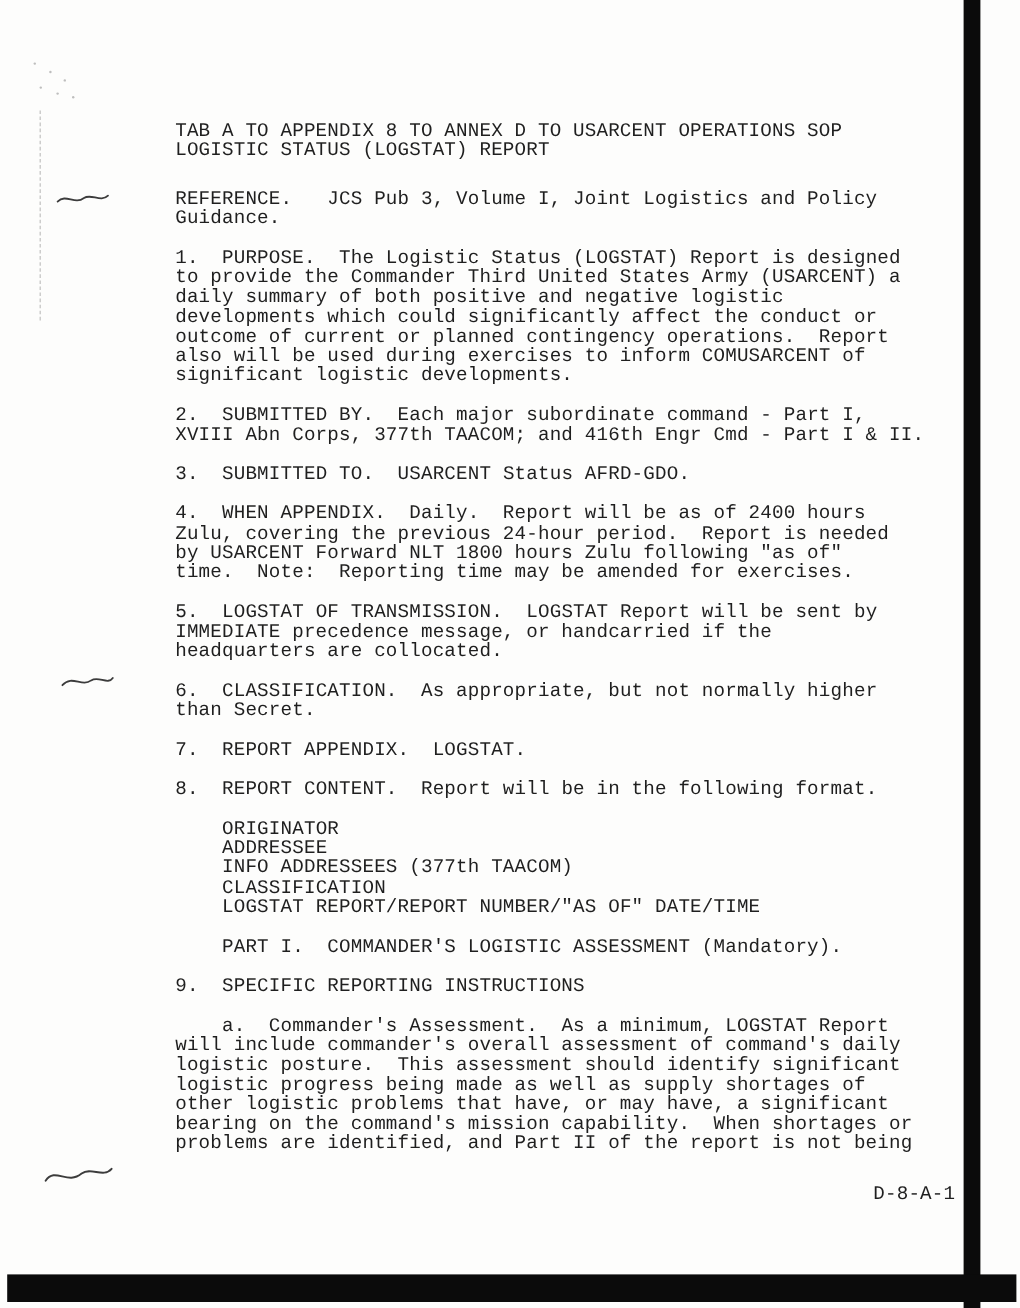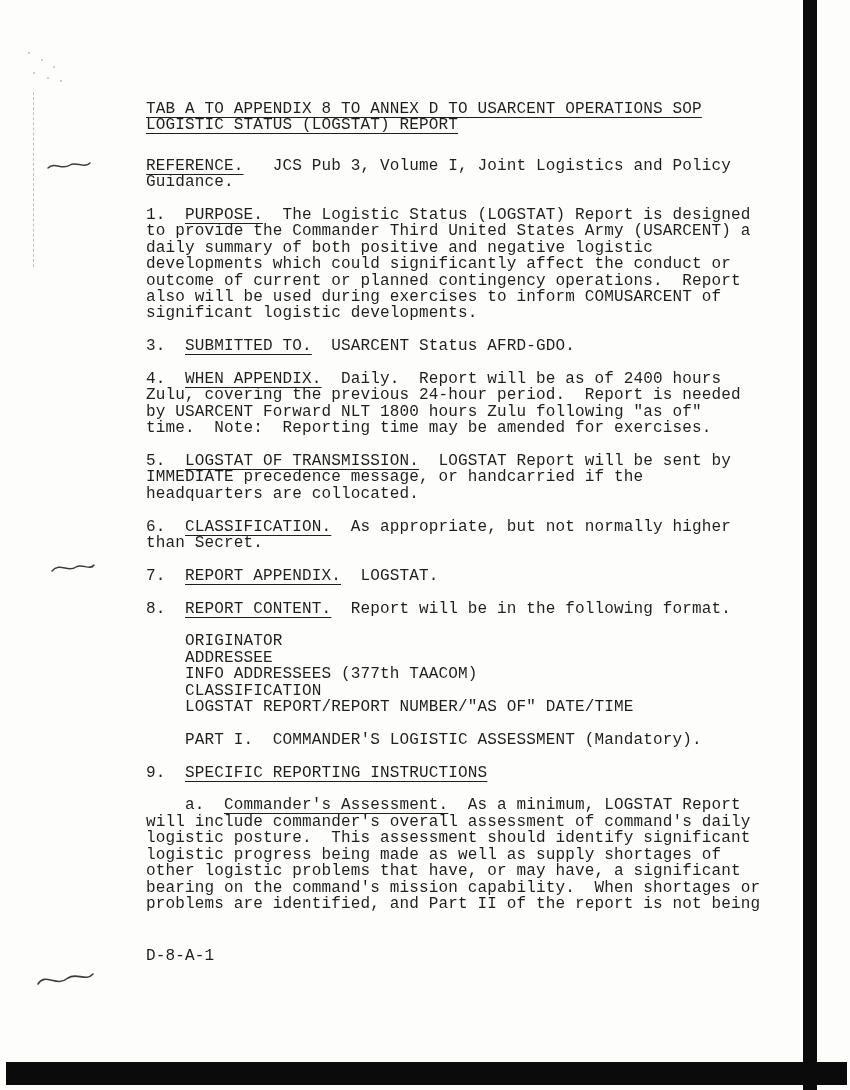--- a/index.html
+++ b/index.html
@@ -28,27 +28,26 @@
   .para {
     margin: 0 0 16.4px 0;
   }
   .title-block {
     margin: 0 0 24px 0;
   }
   [data-bind] {
     white-space: pre-wrap;
   }
   .u {
-    text-decoration: underline;
     text-decoration-thickness: 1.2px;
     text-underline-offset: 4px;
   }
   .footer-line {
-    margin-top: 36px;
-    text-align: left;
+    margin-top: 25px;
+    text-align: right;
   }
   
   .bar-right {
     position: absolute;
     left: 803px;
     top: 0;
     width: 14px;
     height: 1090px;
     background: #0b0b0b;
   }
@@ -122,20 +121,22 @@
 Guidance.</span></div>
 
     <div class="para"><span data-bind="document.sections.purpose.num">1.  </span><span class="u" data-bind="document.sections.purpose.heading">PURPOSE.</span><span data-bind="document.sections.purpose.body">  The Logistic Status (LOGSTAT) Report is designed
 to provide the Commander Third United States Army (USARCENT) a
 daily summary of both positive and negative logistic
 developments which could significantly affect the conduct or
 outcome of current or planned contingency operations.  Report
 also will be used during exercises to inform COMUSARCENT of
 significant logistic developments.</span></div>
 
+    <div class="para"><span data-bind="document.sections.submitted_by.num">2.  </span><span class="u" data-bind="document.sections.submitted_by.heading">SUBMITTED BY.</span><span data-bind="document.sections.submitted_by.body">  Each major subordinate command - Part I,
+XVIII Abn Corps, 377th TAACOM; and 416th Engr Cmd - Part I &amp; II.</span></div>
 
     <div class="para"><span data-bind="document.sections.submitted_to.num">3.  </span><span class="u" data-bind="document.sections.submitted_to.heading">SUBMITTED TO.</span><span data-bind="document.sections.submitted_to.body">  USARCENT Status AFRD-GDO.</span></div>
 
     <div class="para"><span data-bind="document.sections.when_submitted.num">4.  </span><span class="u" data-bind="document.sections.when_submitted.heading">WHEN APPENDIX.</span><span data-bind="document.sections.when_submitted.body">  Daily.  Report will be as of 2400 hours
 Zulu, covering the previous 24-hour period.  Report is needed
 by USARCENT Forward NLT 1800 hours Zulu following "as of"
 time.  Note:  Reporting time may be amended for exercises.</span></div>
 
     <div class="para"><span data-bind="document.sections.method_of_transmission.num">5.  </span><span class="u" data-bind="document.sections.method_of_transmission.heading">LOGSTAT OF TRANSMISSION.</span><span data-bind="document.sections.method_of_transmission.body">  LOGSTAT Report will be sent by
 IMMEDIATE precedence message, or handcarried if the

